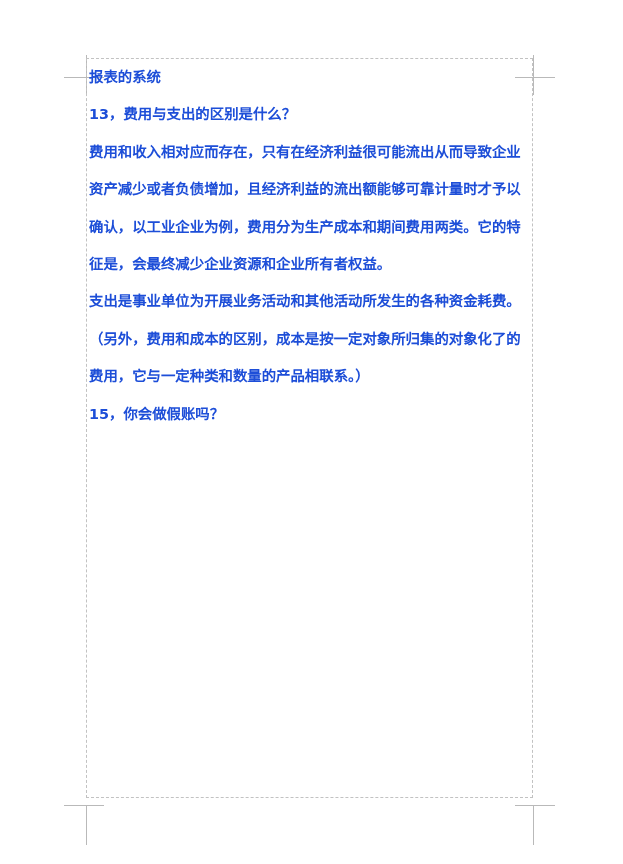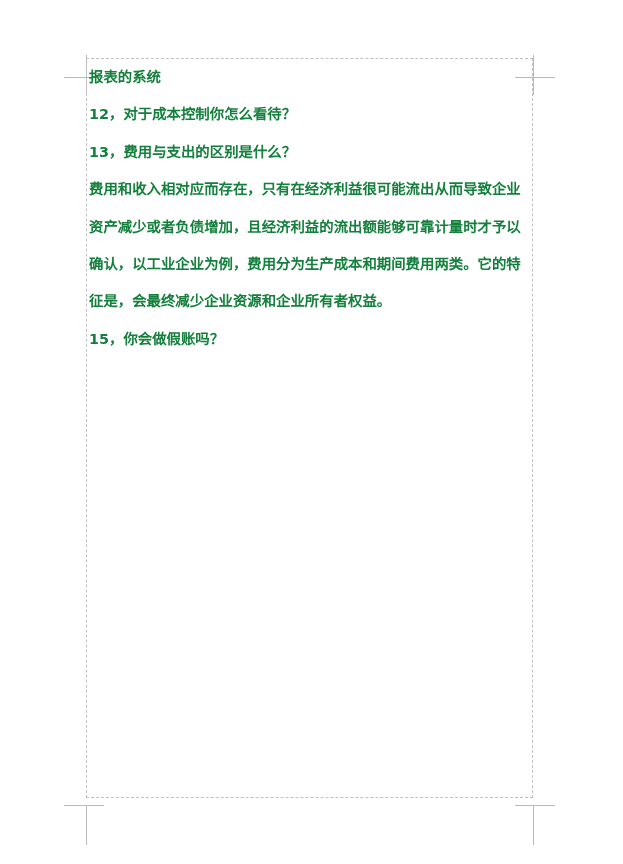--- a/index.html
+++ b/index.html
@@ -69,21 +69,21 @@
     top: 59px;
     width: 443px;
     height: 738px;
     box-sizing: border-box;
   }
 
   .para {
     margin: 0;
     font-size: 14.4px;
     line-height: 37.4px;
-    color: #15803d;
+    color: #1d4ed8;
     font-weight: bold;
     letter-spacing: 0px;
     text-align: left;
     white-space: pre-wrap;
     word-break: break-all;
     font-family: "DejaVu Sans", "Liberation Sans", sans-serif;
     -webkit-font-smoothing: none;
   }
 
   
@@ -113,19 +113,19 @@
   </div>
   <div class="crop-mark" id="crop-br">
     <div class="h"></div>
     <div class="v"></div>
   </div>
 
   <div id="text-frame"></div>
 
   <div id="doc-body">
       <p class="para body">报表的系统</p>
-      <p class="para q">12，对于成本控制你怎么看待？</p>
       <p class="para q">13，费用与支出的区别是什么？</p>
       <p class="para body">费用和收入相对应而存在，只有在经济利益很可能流出从而导致企业资产减少或者负债增加，且经济利益的流出额能够可靠计量时才予以确认，以工业企业为例，费用分为生产成本和期间费用两类。它的特征是，会最终减少企业资源和企业所有者权益。</p>
+      <p class="para body">支出是事业单位为开展业务活动和其他活动所发生的各种资金耗费。（另外，费用和成本的区别，成本是按一定对象所归集的对象化了的费用，它与一定种类和数量的产品相联系。）</p>
       <p class="para q">15，你会做假账吗？</p>
     </div>
 
 </div>
 
 </body></html>

